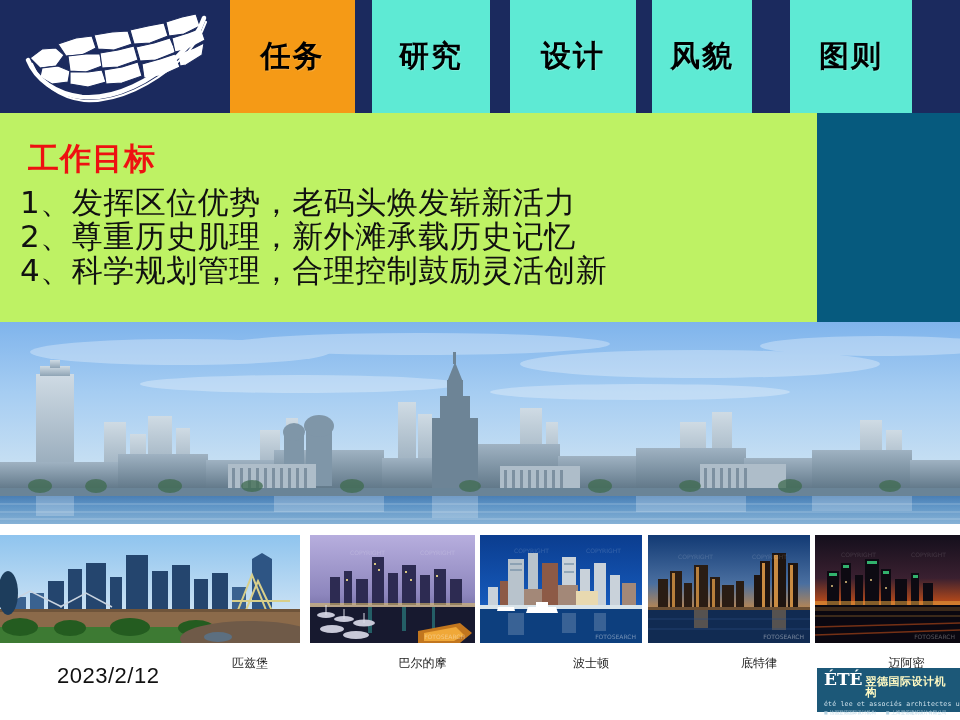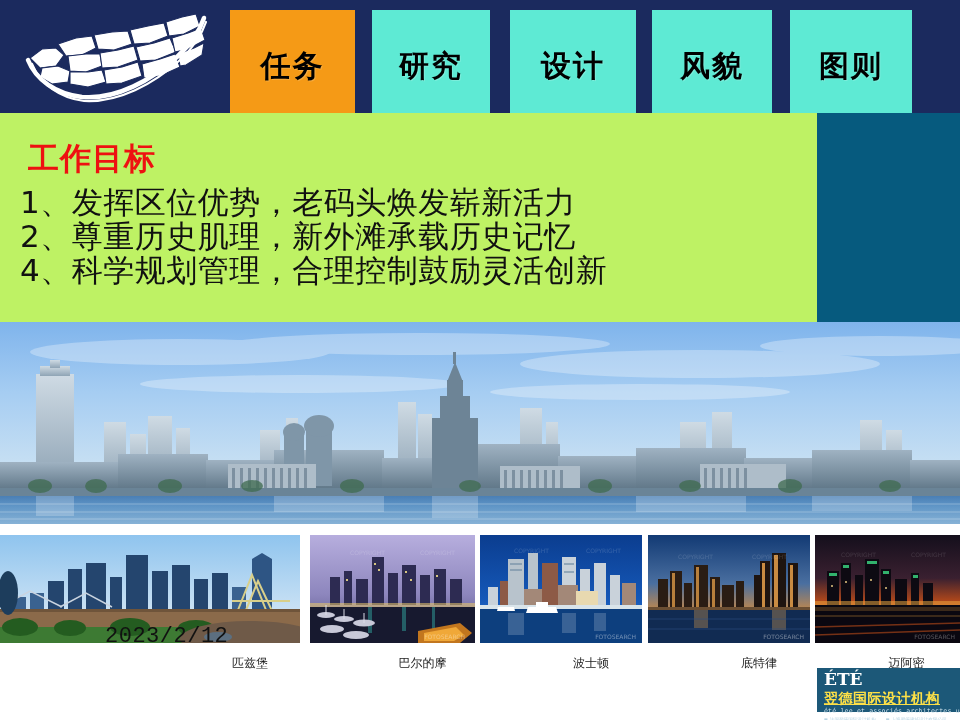--- a/index.html
+++ b/index.html
@@ -23,21 +23,20 @@
   .nav-tab {
     position:absolute; top:0; height:113px;
     display:flex; align-items:center; justify-content:center;
     font-family:"DejaVu Serif","Liberation Serif",serif;
     font-weight:bold;
     font-size:30px;
     letter-spacing:2px;
     color:#000000;
     text-shadow:1px 1px 0 rgba(255,255,255,.18);
     cursor:pointer;
-    margin-top:10px;
   }
   .nav-tab.active { background:#f59a16; }
   .nav-tab.inactive { background:#5eead4; }
 
   
   #right-panel {
     position:absolute; left:817px; top:113px; width:143px; height:209px;
     background:#065a7e;
   }
 
@@ -85,44 +84,42 @@
   .thumb-label {
     position:absolute; top:655px; height:16px;
     font-family:"DejaVu Sans","Liberation Sans",sans-serif;
     font-size:12px; color:#1a1a1a;
     text-align:center;
     white-space:nowrap;
   }
 
   
   #slide-date {
-    position:absolute; left:57px; top:624px;
-    font-family:Liberation Mono, monospace;
+    position:absolute; left:57px; top:663px;
+    font-family:Liberation Sans, sans-serif;
     font-size:22px; color:#111111;
     letter-spacing:0.5px;
-    margin-left:48px;
   }
   #brand-logo {
     position:absolute; left:817px; top:668px; width:143px; height:44px;
     background:#1c5878;
     padding:3px 5px 2px 7px;
   }
   #brand-logo .bl-row1 {
-    display:flex; align-items:baseline; gap:3px; line-height:1;flex-direction:column;
+    display:flex; align-items:baseline; gap:3px; line-height:1;
   }
   #brand-logo .bl-ete {
     font-family:"DejaVu Serif","Liberation Serif",serif;
     font-weight:bold; font-size:17px; color:#ffffff;
     letter-spacing:0px;
   }
   #brand-logo .bl-cn {
     font-family:"DejaVu Sans","Liberation Sans",sans-serif;
-    font-weight:bold; font-size:14px; color:#fde047;
+    font-weight:bold; font-size:11px; color:#fef9c3;
     letter-spacing:0.5px;
-    text-decoration:underline;
   }
   #brand-logo .bl-row2 {
     font-family:"DejaVu Sans Mono","Liberation Mono",monospace;
     font-size:6.5px; color:#cfe2ec; letter-spacing:0.2px;
     margin-top:2px; white-space:nowrap;
   }
   #brand-logo .bl-row3 {
     display:flex; gap:10px; margin-top:2px;
     font-family:"DejaVu Sans","Liberation Sans",sans-serif;
     font-size:4.6px; color:#b9d4e2; white-space:nowrap;
@@ -154,21 +151,21 @@
         <path d="M166,46 L182,40 L192,35 L190,47 L174,57 L168,58 Z"></path>
       </g>
       <path d="M16,52 C24,72 44,86 70,89 C104,92 140,72 166,48 C180,35 188,22 192,10" fill="none" stroke="#ffffff" stroke-width="4.5" stroke-linecap="round"></path>
       <path d="M20,56 C28,76 48,90 72,93 C106,95 142,76 168,52 C182,39 190,26 194,14" fill="none" stroke="#ffffff" stroke-width="2.2" stroke-linecap="round"></path>
     </svg>
   </div>
 
   <div class="nav-tab active" style="left:230px;width:125px">任务</div>
   <div class="nav-tab inactive" style="left:372px;width:118px">研究</div>
   <div class="nav-tab inactive" style="left:510px;width:126px">设计</div>
-  <div class="nav-tab inactive" style="left:652px;width:120px">风貌</div>
+  <div class="nav-tab inactive" style="left:652px;width:100px">风貌</div>
   <div class="nav-tab inactive" style="left:790px;width:122px">图则</div>
 </div>
 
 <div id="right-panel"></div>
 
 <div id="content">
   <div id="section-title">工作目标</div>
   <ul id="bullet-list">
     <li>1、发挥区位优势，老码头焕发崭新活力</li>
     <li>2、尊重历史肌理，新外滩承载历史记忆</li>

